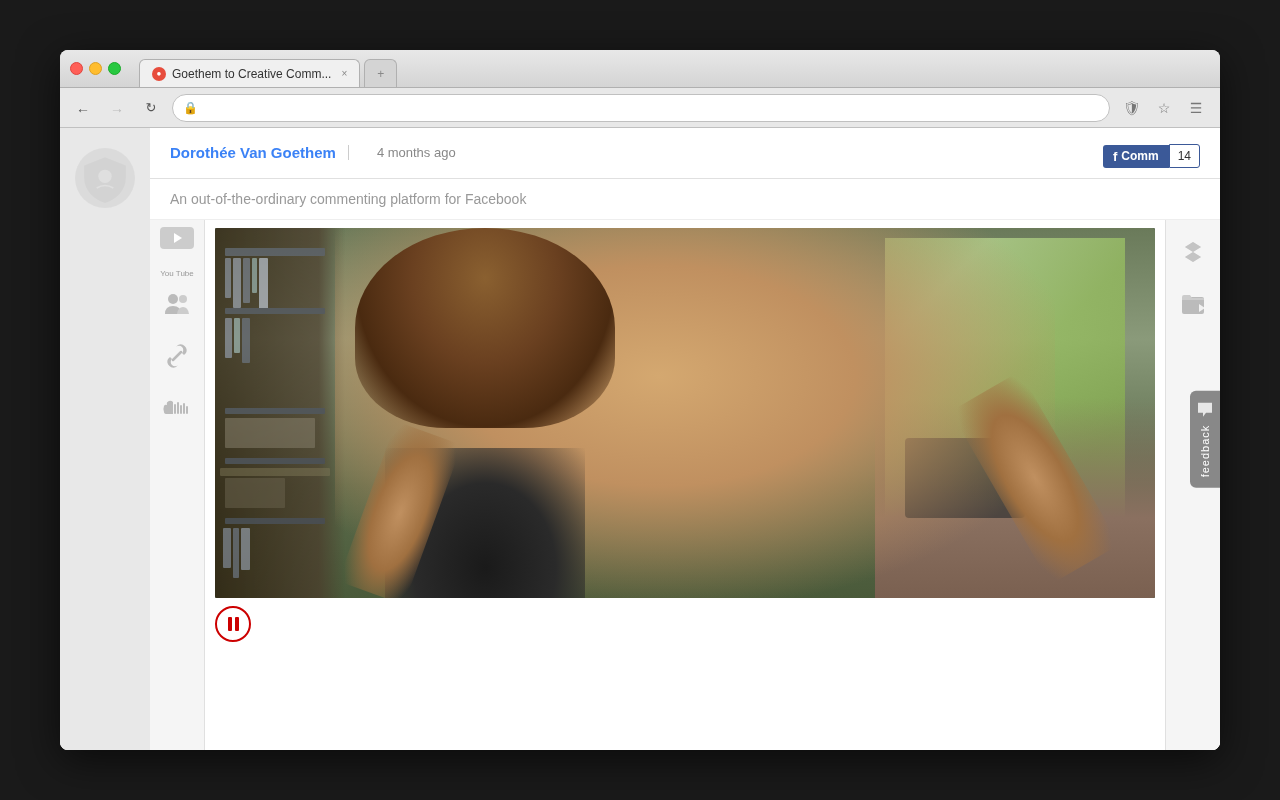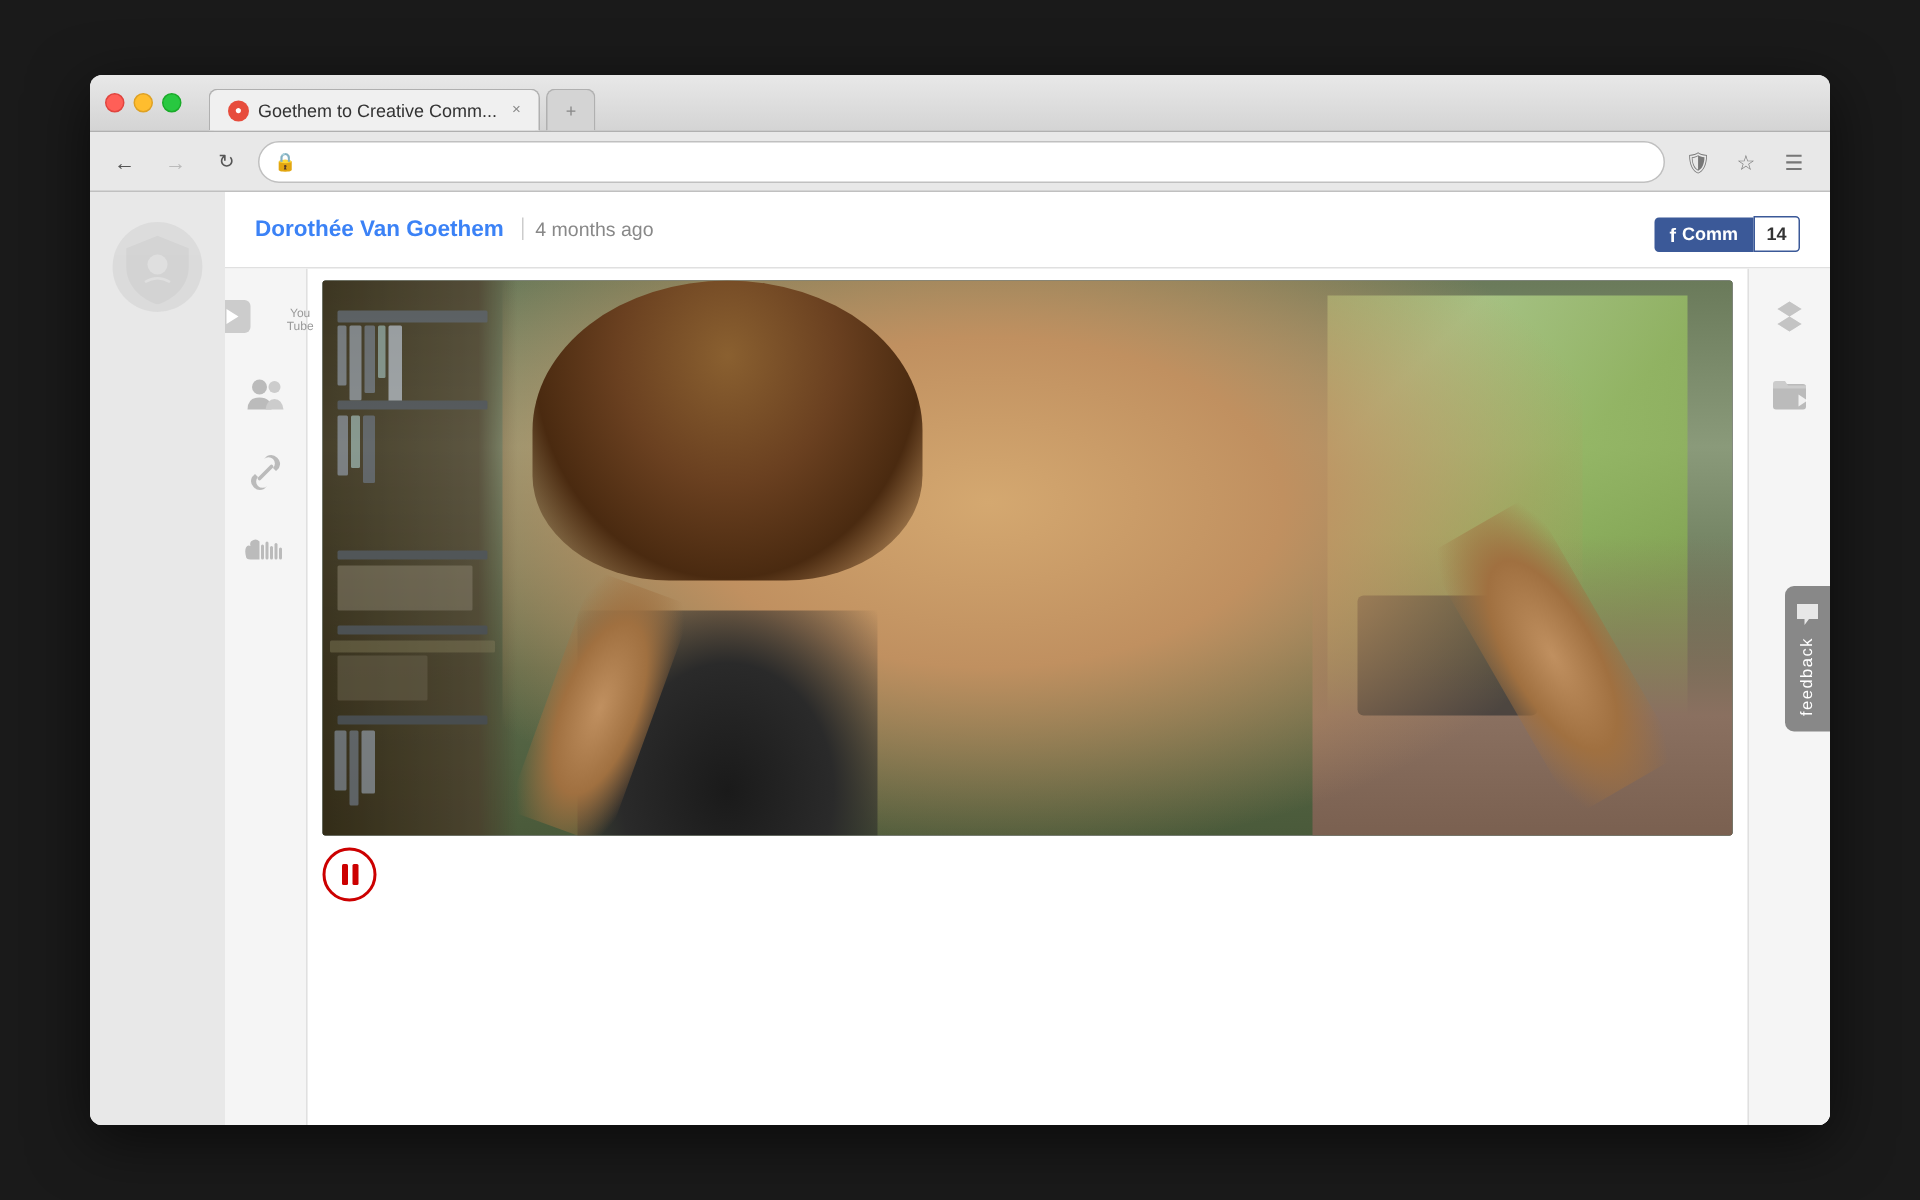--- a/index.html
+++ b/index.html
@@ -249,21 +249,21 @@
     .author-name {
       font-size: 15px;
       font-weight: bold;
       color: #3b82f6;
     }
 
     .time-ago {
       font-size: 13px;
       color: #888;
       border-left: 1px solid #ccc;
-      padding-left: 8px;
+      padding-left: 28px;
     }
 
     .article-title {
       font-size: 22px;
       font-weight: bold;
       color: #222;
     }
 
     .fb-like-btn {
       display: flex;
@@ -285,21 +285,21 @@
       cursor: pointer;
     }
 
     .fb-count {
       background: white;
       border: 1px solid #3b5998;
       color: #333;
       font-size: 12px;
       padding: 4px 8px;
       border-radius: 0 3px 3px 0;
-      font-weight: bold;
+      font-weight: normal;
     }
 
     
     .article-subtitle {
       padding: 12px 20px;
       font-size: 14px;
       color: #999;
       border-bottom: 1px solid #eee;
     }
 
@@ -331,22 +331,22 @@
       cursor: pointer;
       display: flex;
       align-items: center;
       justify-content: center;
       color: #999;
       font-size: 11px;
     }
 
     .yt-icon {
       display: flex;
-      flex-direction: row;
-      align-items: flex-end;
+      flex-direction: column;
+      align-items: center;
       gap: 20px;
     }
 
     .yt-logo {
       width: 34px;
       height: 22px;
       background: #ccc;
       border-radius: 4px;
       display: flex;
       align-items: center;
@@ -557,20 +557,21 @@
         </div>
         <div class="fb-like-btn">
           <div class="fb-like">
             <span style="font-weight:bold;font-size:13px;">f</span>
             <span>Comm</span>
           </div>
           <div class="fb-count">14</div>
         </div>
       </div>
 
+      <div class="article-subtitle">An out-of-the-ordinary commenting platform for Facebook</div>
 
       <div class="media-area">
 
         <div class="media-icons">
           <button class="media-icon-btn">
             <div class="yt-icon">
               <div class="yt-logo"></div>
               <span class="yt-text">You Tube</span>
             </div>
           </button>

